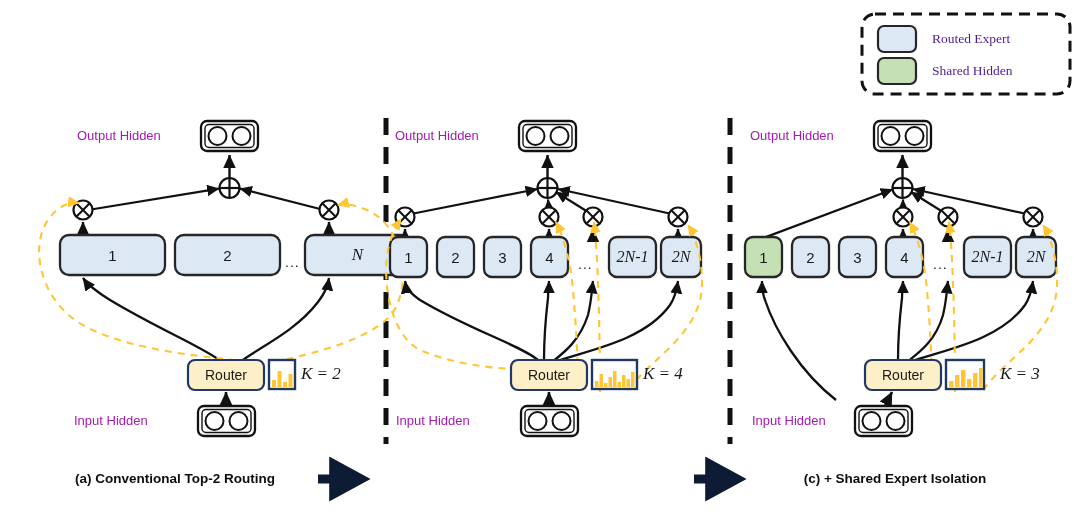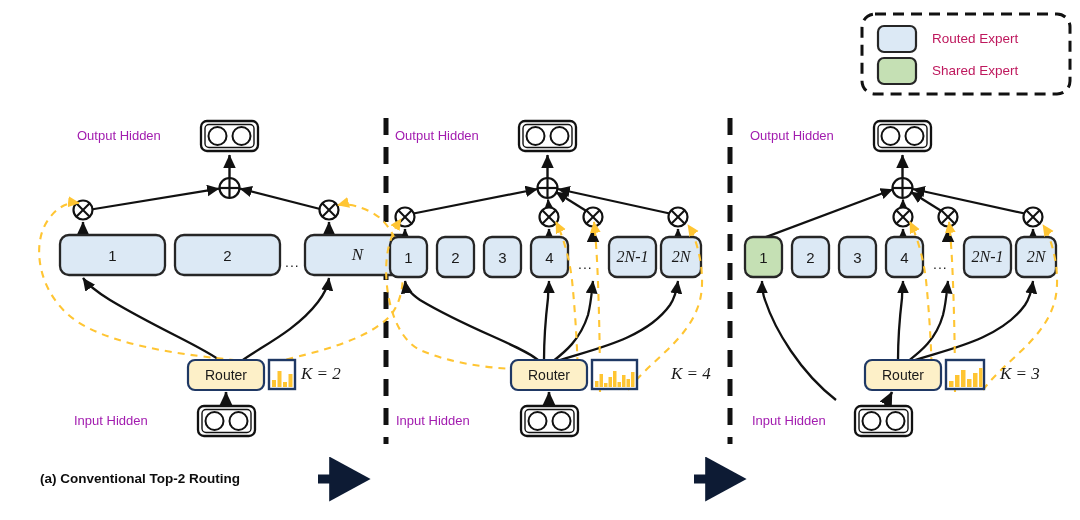--- a/index.html
+++ b/index.html
@@ -9,22 +9,22 @@
   svg#canvas{position:absolute;left:0;top:0;width:1080px;height:520px;}
 
   .lbl{position:absolute;font-size:13px;color:#a21caf;white-space:nowrap;}
   .box-text{position:absolute;display:flex;align-items:center;justify-content:center;
             font-size:15px;white-space:nowrap;pointer-events:none;}
   .ital{font-style:italic;font-family:"Liberation Serif","DejaVu Serif",serif;}
   .kbadge{position:absolute;font-size:17px;font-style:italic;
           font-family:"Liberation Serif","DejaVu Serif",serif;white-space:nowrap;}
   .dots{position:absolute;font-size:14px;letter-spacing:1px;color:#1a1a1a;}
   .caption{position:absolute;font-size:13.5px;font-weight:bold;white-space:nowrap;
-           color:#0d0d0d;text-align:left;}
-  .legend-label{position:absolute;font-size:13.5px;color:#be185d;white-space:nowrap;}
+           color:#0d0d0d;text-align:center;}
+  .legend-label{position:absolute;font-size:13.5px;color:#4c1d95;white-space:nowrap;font-family:Liberation Serif, serif;}
   .routerlbl{position:absolute;font-size:14px;color:#1a1a1a;white-space:nowrap;}
 </style>
 </head>
 <body>
 
 <div id="stage">
 
   <svg id="canvas" viewBox="0 0 1080 520">
     <defs>
       <marker id="ah" markerWidth="7" markerHeight="7" refX="5.4" refY="2.6" orient="auto" markerUnits="strokeWidth">
@@ -291,50 +291,51 @@
 
     <g>
       <line x1="318" y1="479" x2="358" y2="479" stroke="#0d1b34" stroke-width="9" marker-end="url(#bigarrow)"></line>
     </g>
     <g>
       <line x1="694" y1="479" x2="734" y2="479" stroke="#0d1b34" stroke-width="9" marker-end="url(#bigarrow)"></line>
     </g>
   </svg>
 
   <div class="legend-label" style="left:932px;top:31px;">Routed Expert</div>
-  <div class="legend-label" style="left:932px;top:63px;">Shared Expert</div>
+  <div class="legend-label" style="left:932px;top:63px;">Shared Hidden</div>
 
   <div class="lbl" style="left:77px;top:128px;">Output Hidden</div>
   <div class="lbl" style="left:74px;top:413px;">Input Hidden</div>
   <div class="routerlbl" style="left:194px;top:367px;width:64px;text-align:center;">Router</div>
   <div class="box-text" style="left:60px;top:235px;width:105px;height:40px;">1</div>
   <div class="box-text" style="left:175px;top:235px;width:105px;height:40px;">2</div>
   <div class="box-text ital" style="left:305px;top:235px;width:105px;height:40px;font-size:17px;">N</div>
   <div class="dots" style="left:285px;top:254px;">...</div>
   <div class="kbadge" style="left:301px;top:364px;">K = 2</div>
 
   <div class="lbl" style="left:395px;top:128px;">Output Hidden</div>
   <div class="lbl" style="left:396px;top:413px;">Input Hidden</div>
   <div class="routerlbl" style="left:517px;top:367px;width:64px;text-align:center;">Router</div>
   <div class="box-text" style="left:390px;top:237px;width:37px;height:40px;">1</div>
   <div class="box-text" style="left:437px;top:237px;width:37px;height:40px;">2</div>
   <div class="box-text" style="left:484px;top:237px;width:37px;height:40px;">3</div>
   <div class="box-text" style="left:531px;top:237px;width:37px;height:40px;">4</div>
   <div class="box-text ital" style="left:609px;top:237px;width:47px;height:40px;font-size:16px;">2N-1</div>
   <div class="box-text ital" style="left:661px;top:237px;width:40px;height:40px;font-size:16px;">2N</div>
   <div class="dots" style="left:578px;top:256px;">...</div>
-  <div class="kbadge" style="left:643px;top:364px;margin-left:28px;">K = 4</div>
+  <div class="kbadge" style="left:643px;top:364px;">K = 4</div>
 
   <div class="lbl" style="left:750px;top:128px;">Output Hidden</div>
   <div class="lbl" style="left:752px;top:413px;">Input Hidden</div>
   <div class="routerlbl" style="left:871px;top:367px;width:64px;text-align:center;">Router</div>
   <div class="box-text" style="left:745px;top:237px;width:37px;height:40px;">1</div>
   <div class="box-text" style="left:792px;top:237px;width:37px;height:40px;">2</div>
   <div class="box-text" style="left:839px;top:237px;width:37px;height:40px;">3</div>
   <div class="box-text" style="left:886px;top:237px;width:37px;height:40px;">4</div>
   <div class="box-text ital" style="left:964px;top:237px;width:47px;height:40px;font-size:16px;">2N-1</div>
   <div class="box-text ital" style="left:1016px;top:237px;width:40px;height:40px;font-size:16px;">2N</div>
   <div class="dots" style="left:933px;top:256px;">...</div>
   <div class="kbadge" style="left:990px;top:364px;margin-left:10px;">K = 3</div>
 
   <div class="caption" style="left:40px;top:471px;width:270px;">(a) Conventional Top-2 Routing</div>
+  <div class="caption" style="left:745px;top:471px;width:300px;">(c) + Shared Expert Isolation</div>
 
 </div>
 
 </body></html>

